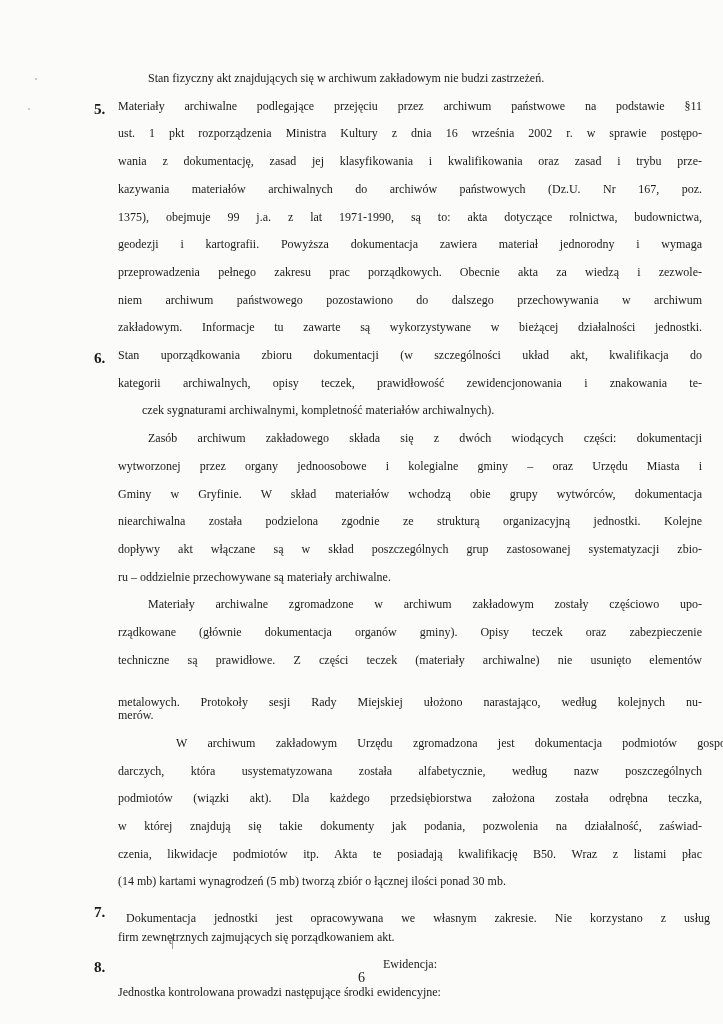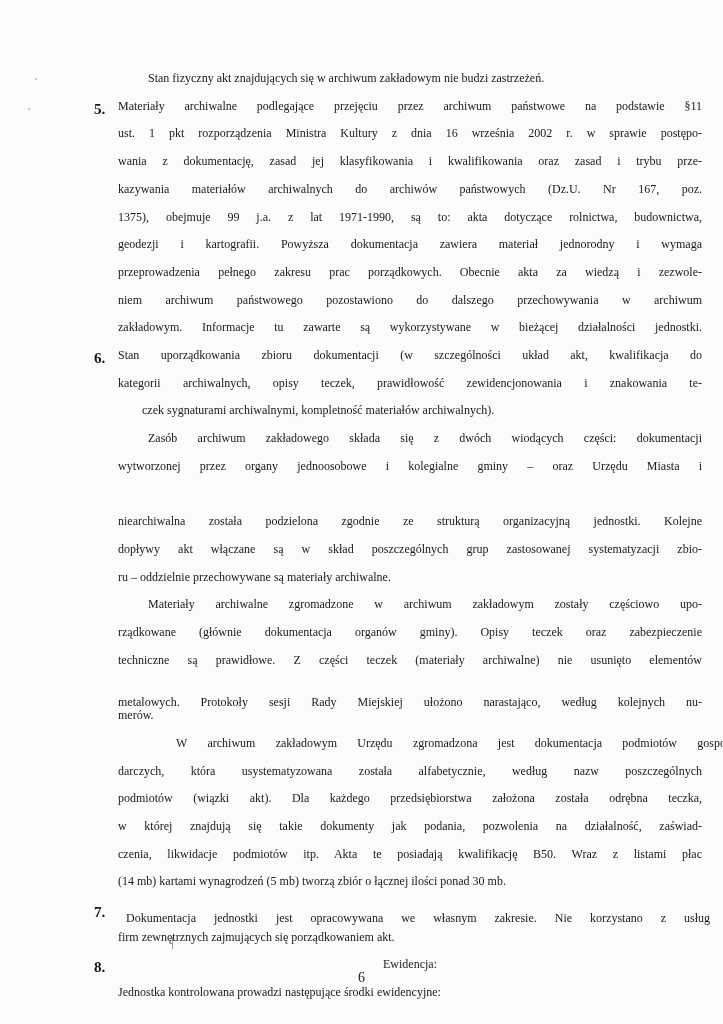--- a/index.html
+++ b/index.html
@@ -31,20 +31,21 @@
     <div class="line just" style="top: 238.2px;">geodezji i kartografii. Powyższa dokumentacja zawiera materiał jednorodny i wymaga</div>
     <div class="line just" style="top: 265.9px;">przeprowadzenia pełnego zakresu prac porządkowych. Obecnie akta za wiedzą i zezwole-</div>
     <div class="line just" style="top: 293.6px;">niem archiwum państwowego pozostawiono do dalszego przechowywania w archiwum</div>
     <div class="line just" style="top: 321.3px;">zakładowym. Informacje tu zawarte są wykorzystywane w bieżącej działalności jednostki.</div>
     <div class="num" style="top: 349px;">6.</div>
     <div class="line just" style="top: 376.7px;">kategorii archiwalnych, opisy teczek, prawidłowość zewidencjonowania i znakowania te-</div>
     <div class="line just" style="top: 349px;">Stan uporządkowania zbioru dokumentacji (w szczególności układ akt, kwalifikacja do</div>
     <div class="line" style="top: 404.4px; margin-left: 24px;">czek sygnaturami archiwalnymi, kompletność materiałów archiwalnych).</div>
     <div class="line just" style="top: 432.1px; left: 148px; width: 554px;">Zasób archiwum zakładowego składa się z dwóch wiodących części: dokumentacji</div>
     <div class="line just" style="top: 459.8px;">wytworzonej przez organy jednoosobowe i kolegialne gminy – oraz Urzędu Miasta i</div>
+    <div class="line just" style="top: 487.5px;">Gminy w Gryfinie. W skład materiałów wchodzą obie grupy wytwórców, dokumentacja</div>
     <div class="line just" style="top: 515.2px;">niearchiwalna została podzielona zgodnie ze strukturą organizacyjną jednostki. Kolejne</div>
     <div class="line just" style="top: 542.9px;">dopływy akt włączane są w skład poszczególnych grup zastosowanej systematyzacji zbio-</div>
     <div class="line" style="top: 570.6px;">ru – oddzielnie przechowywane są materiały archiwalne.</div>
     <div class="line just" style="top: 598.3px; left: 148px; width: 554px;">Materiały archiwalne zgromadzone w archiwum zakładowym zostały częściowo upo-</div>
     <div class="line just" style="top: 626px;">rządkowane (głównie dokumentacja organów gminy). Opisy teczek oraz zabezpieczenie</div>
     <div class="line just" style="top: 653.7px;">techniczne są prawidłowe. Z części teczek (materiały archiwalne) nie usunięto elementów</div>
     <div class="line just" style="top: 660px; margin-top: 36px;">metalowych. Protokoły sesji Rady Miejskiej ułożono narastająco, według kolejnych nu-</div>
     <div class="line" style="top: 709.1px;">merów.</div>
     <div class="line just" style="top: 736.8px; left: 148px; width: 554px; margin-left: 28px;">W archiwum zakładowym Urzędu zgromadzona jest dokumentacja podmiotów gospo-</div>
     <div class="line just" style="top: 764.5px;">darczych, która usystematyzowana została alfabetycznie, według nazw poszczególnych</div>

